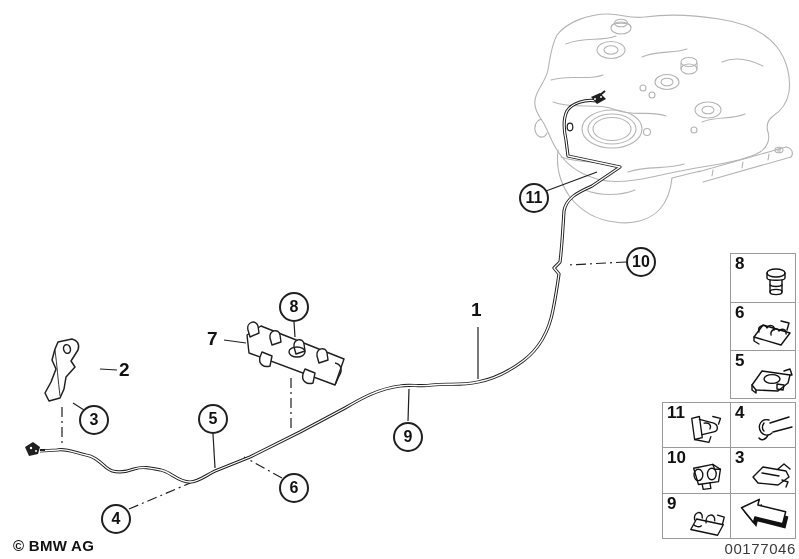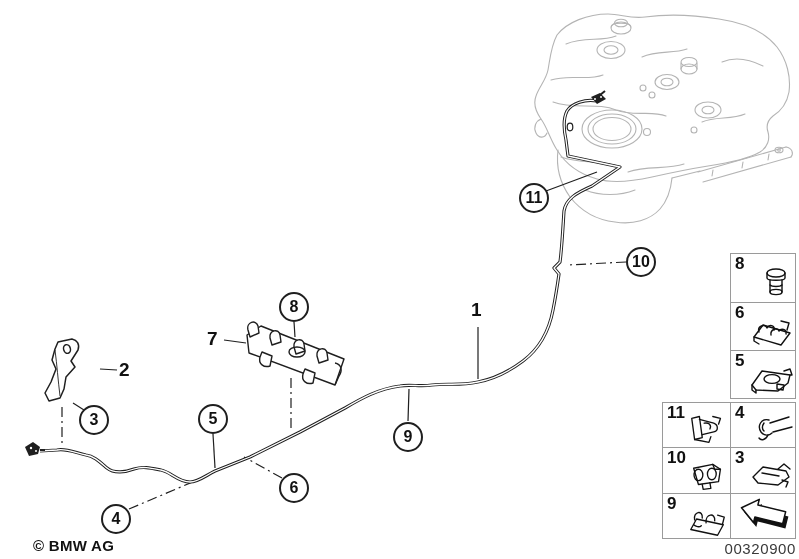--- a/index.html
+++ b/index.html
@@ -7,21 +7,21 @@
   .stage{position:relative;width:799px;height:559px;background:#fff;overflow:hidden;}
   .stage svg.diagram{position:absolute;left:0;top:0;}
   .callout{position:absolute;width:30px;height:30px;box-sizing:border-box;border:2px solid #1f1f1f;
            border-radius:50%;background:#fff;display:flex;align-items:center;justify-content:center;
            font-weight:bold;font-size:16px;line-height:1;cursor:pointer;z-index:5;}
   .plain-label{position:absolute;font-weight:bold;font-size:19px;line-height:1;z-index:5;}
   .panel-cell{position:absolute;box-sizing:border-box;border:1px solid #9a9a9a;background:#fff;z-index:4;cursor:pointer;}
   .panel-cell .num{position:absolute;top:1px;left:4px;font-weight:bold;font-size:17px;line-height:1.1;}
   .panel-cell svg{position:absolute;right:0;bottom:1px;}
   .panel-cell.arrow-cell svg{right:2px;bottom:2px;}
-  .copyright{position:absolute;left:33px;top:537px;font-size:15px;font-weight:bold;letter-spacing:0.3px;z-index:5;}
+  .copyright{position:absolute;left:13px;top:537px;font-size:15px;font-weight:bold;letter-spacing:0.3px;z-index:5;}
   .docnum{position:absolute;right:3px;top:540px;font-size:15px;color:#3a3a3a;letter-spacing:0.6px;z-index:5;}
   .ico{stroke:#111;fill:none;stroke-width:1.4;stroke-linejoin:round;stroke-linecap:round;}
 </style>
 </head>
 <body>
 
 <div class="stage">
 
   <svg class="diagram" width="799" height="559" viewBox="0 0 799 559">
 
@@ -263,14 +263,14 @@
   <div class="panel-cell arrow-cell" style="left:730px;top:493px;width:66px;height:46px;">
     <svg width="60" height="40" viewBox="0 0 60 42">
       <g transform="rotate(14 30 21)">
         <path d="M6,18 L22,5 L22,11 L52,11 L52,24 L22,24 L22,30 Z" fill="#111" transform="translate(4,4)"></path>
         <path d="M6,18 L22,5 L22,11 L52,11 L52,24 L22,24 L22,30 Z" fill="#fff" stroke="#111" stroke-width="1.6" stroke-linejoin="round"></path>
       </g>
     </svg>
   </div>
 
   <div class="copyright">© BMW AG</div>
-  <div class="docnum">00320900</div>
+  <div class="docnum">00177046</div>
 </div>
 
 </body></html>

